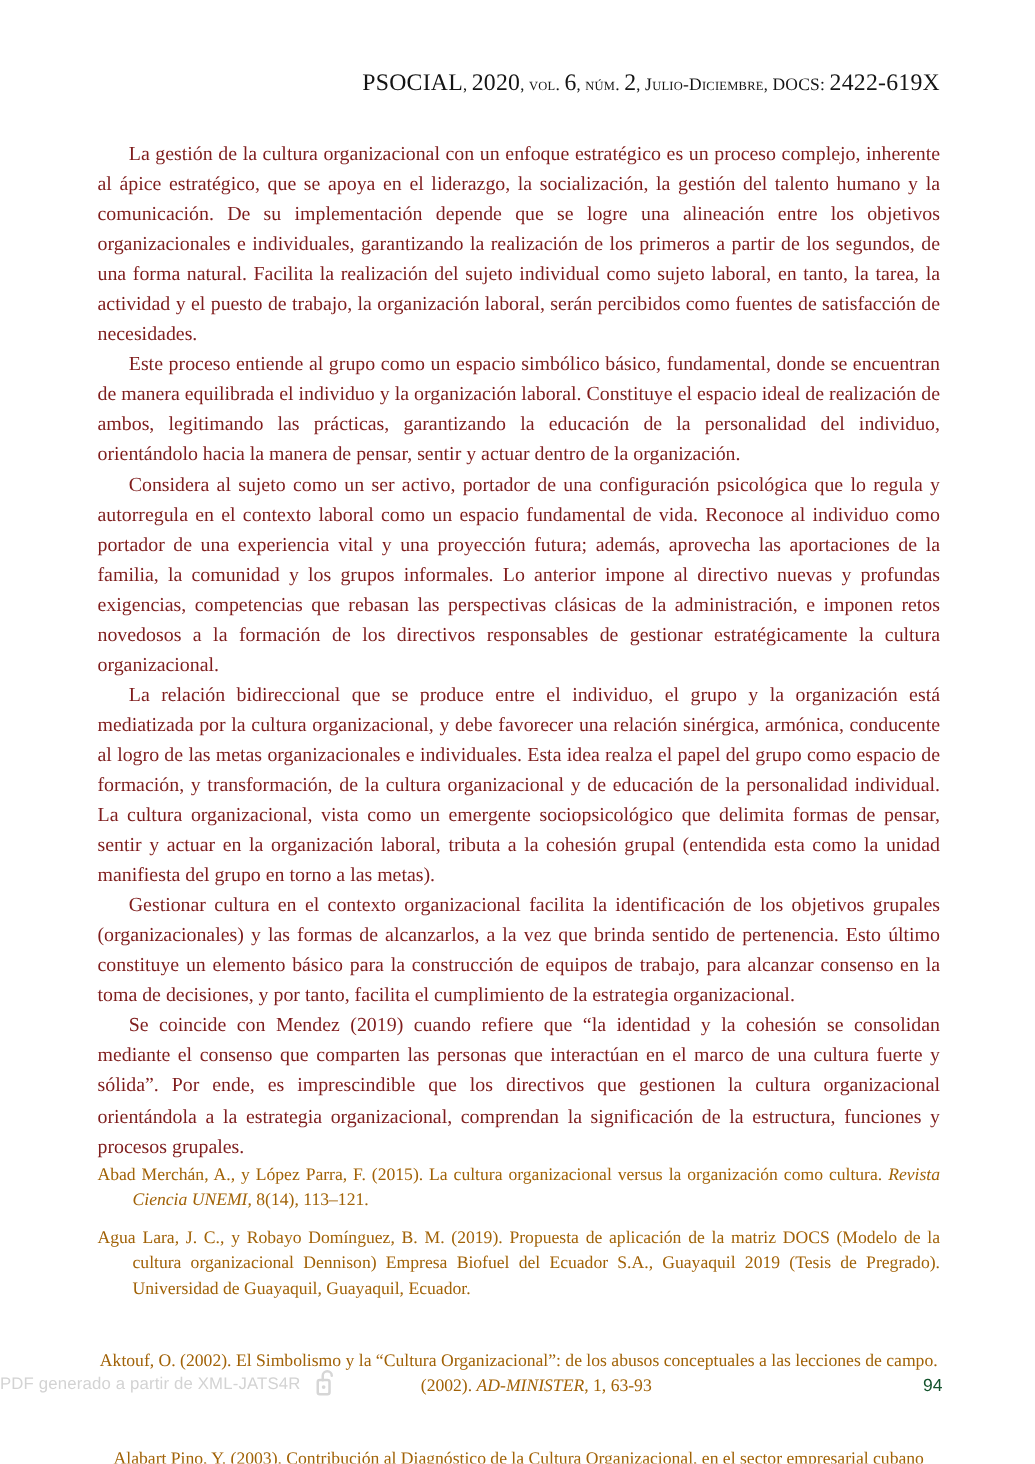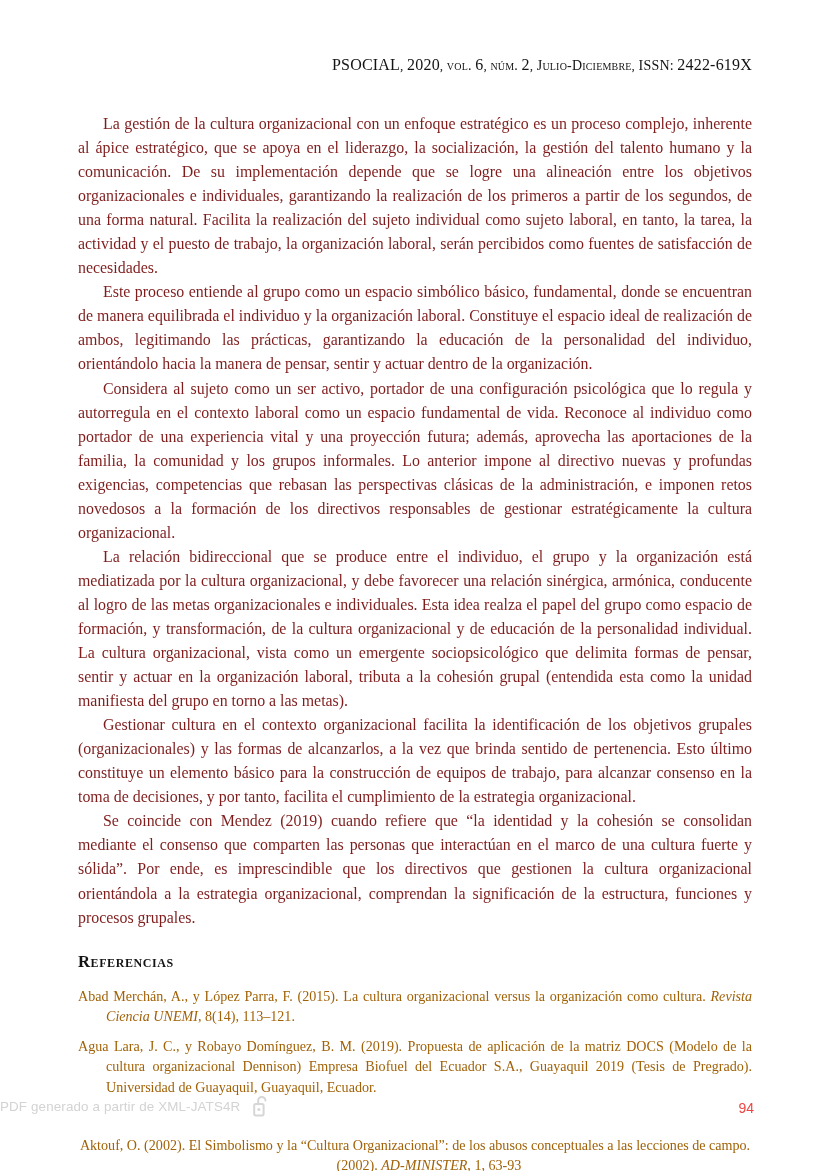--- a/index.html
+++ b/index.html
@@ -27,21 +27,21 @@
     font-size: 13.2px;
     letter-spacing: 0.015em;
     color: #141414;
     white-space: nowrap;
   }
   .running-head .sc {
     font-variant: small-caps;
     font-size: 14px;
   }
   .running-head .caps {
-    font-size: 16px;
+    font-size: 19px;
   }
 
   
   .body-col {
     position: absolute;
     top: 112px;
     left: 78px;
     width: 674px;
   }
   p.para {
@@ -107,44 +107,43 @@
     display: block;
     width: 19px;
     height: 24px;
   }
   .page-number {
     position: absolute;
     right: 74px;
     top: 1100px;
     font-family: "Liberation Sans", "DejaVu Sans", sans-serif;
     font-size: 14px;
-    color: #ef4444;
+    color: #14532d;
     text-align: right;
     width: 40px;
   }
 </style>
 </head>
 <body>
 
 <div class="page">
 
   <div class="running-head">
-    <span class="caps">PSOCIAL</span><span>, </span><span class="caps">2020</span><span>, </span><span class="sc">vol.</span><span> </span><span class="caps">6</span><span>, </span><span class="sc">núm.</span><span> </span><span class="caps">2</span><span>, </span><span class="sc">Julio-Diciembre</span><span>, </span><span class="sc">ISSN:</span><span> </span><span class="caps">2422-619X</span>
+    <span class="caps">PSOCIAL</span><span>, </span><span class="caps">2020</span><span>, </span><span class="sc">vol.</span><span> </span><span class="caps">6</span><span>, </span><span class="sc">núm.</span><span> </span><span class="caps">2</span><span>, </span><span class="sc">Julio-Diciembre</span><span>, </span><span class="sc">DOCS:</span><span> </span><span class="caps">2422-619X</span>
   </div>
 
   <div class="body-col">
 
     <p class="para">La gestión de la cultura organizacional con un enfoque estratégico es un proceso complejo, inherente al ápice estratégico, que se apoya en el liderazgo, la socialización, la gestión del talento humano y la comunicación. De su implementación depende que se logre una alineación entre los objetivos organizacionales e individuales, garantizando la realización de los primeros a partir de los segundos, de una forma natural. Facilita la realización del sujeto individual como sujeto laboral, en tanto, la tarea, la actividad y el puesto de trabajo, la organización laboral, serán percibidos como fuentes de satisfacción de necesidades.</p>
     <p class="para">Este proceso entiende al grupo como un espacio simbólico básico, fundamental, donde se encuentran de manera equilibrada el individuo y la organización laboral. Constituye el espacio ideal de realización de ambos, legitimando las prácticas, garantizando la educación de la personalidad del individuo, orientándolo hacia la manera de pensar, sentir y actuar dentro de la organización.</p>
     <p class="para">Considera al sujeto como un ser activo, portador de una configuración psicológica que lo regula y autorregula en el contexto laboral como un espacio fundamental de vida. Reconoce al individuo como portador de una experiencia vital y una proyección futura; además, aprovecha las aportaciones de la familia, la comunidad y los grupos informales. Lo anterior impone al directivo nuevas y profundas exigencias, competencias que rebasan las perspectivas clásicas de la administración, e imponen retos novedosos a la formación de los directivos responsables de gestionar estratégicamente la cultura organizacional.</p>
     <p class="para">La relación bidireccional que se produce entre el individuo, el grupo y la organización está mediatizada por la cultura organizacional, y debe favorecer una relación sinérgica, armónica, conducente al logro de las metas organizacionales e individuales. Esta idea realza el papel del grupo como espacio de formación, y transformación, de la cultura organizacional y de educación de la personalidad individual. La cultura organizacional, vista como un emergente sociopsicológico que delimita formas de pensar, sentir y actuar en la organización laboral, tributa a la cohesión grupal (entendida esta como la unidad manifiesta del grupo en torno a las metas).</p>
     <p class="para">Gestionar cultura en el contexto organizacional facilita la identificación de los objetivos grupales (organizacionales) y las formas de alcanzarlos, a la vez que brinda sentido de pertenencia. Esto último constituye un elemento básico para la construcción de equipos de trabajo, para alcanzar consenso en la toma de decisiones, y por tanto, facilita el cumplimiento de la estrategia organizacional.</p>
     <p class="para">Se coincide con Mendez (2019) cuando refiere que “la identidad y la cohesión se consolidan mediante el consenso que comparten las personas que interactúan en el marco de una cultura fuerte y sólida”. Por ende, es imprescindible que los directivos que gestionen la cultura organizacional orientándola a la estrategia organizacional, comprendan la significación de la estructura, funciones y procesos grupales.</p>
 
-    <h2 class="ref-heading">Referencias</h2>
 
     <ul class="ref-list">
       <li class="ref-item"><span>Abad Merchán, A., y López Parra, F. (2015). La cultura organizacional versus la organización como cultura. </span><span class="it">Revista Ciencia UNEMI</span><span>, 8(14), 113–121.</span></li>
       <li class="ref-item"><span>Agua Lara, J. C., y Robayo Domínguez, B. M. (2019). Propuesta de aplicación de la matriz DOCS (Modelo de la cultura organizacional Dennison) Empresa Biofuel del Ecuador S.A., Guayaquil 2019 (Tesis de Pregrado). Universidad de Guayaquil, Guayaquil, Ecuador.</span><span class="it"></span><span></span></li>
       <li class="ref-item just-left"><span>Aktouf, O. (2002). El Simbolismo y la “Cultura Organizacional”: de los abusos conceptuales a las lecciones de campo. (2002). </span><span class="it">AD-MINISTER</span><span>, 1, 63-93</span></li>
       <li class="ref-item just-left"><span>Alabart Pino, Y. (2003). Contribución al Diagnóstico de la Cultura Organizacional, en el sector empresarial cubano (Tesis de Doctorado). Instituto Superior Politécnico «José Antonio Echeverría», La Habana, Cuba.</span><span class="it"></span><span></span></li>
 
     </ul>
 
   </div>

